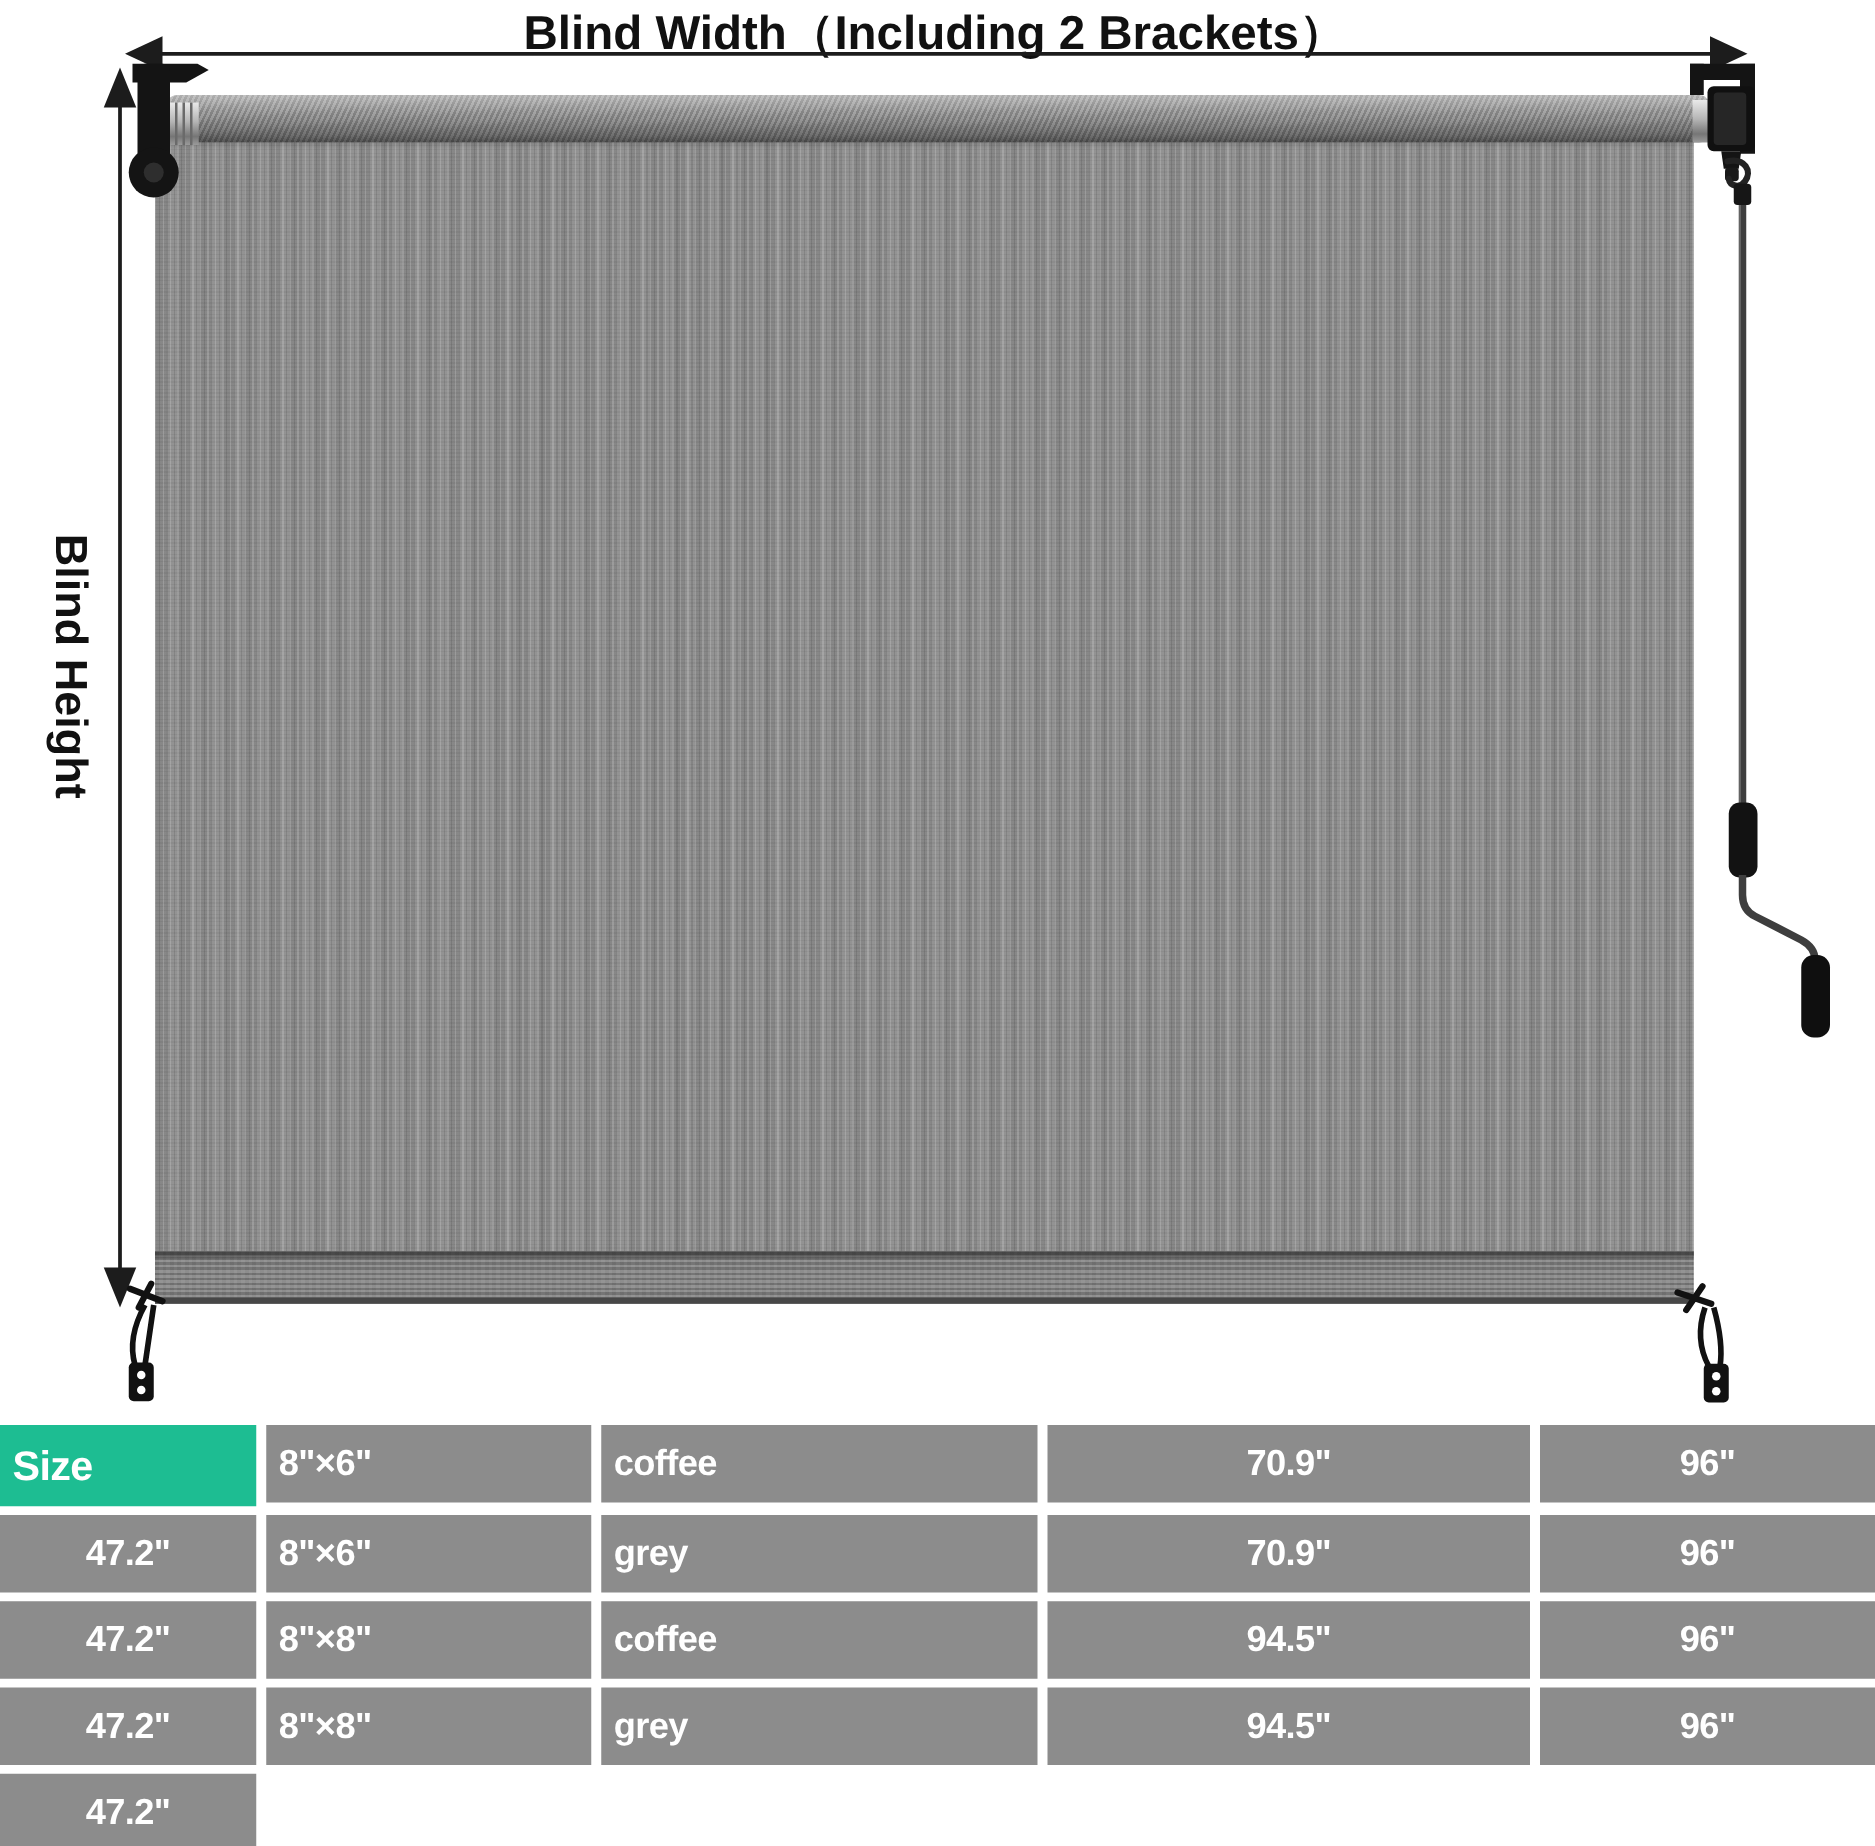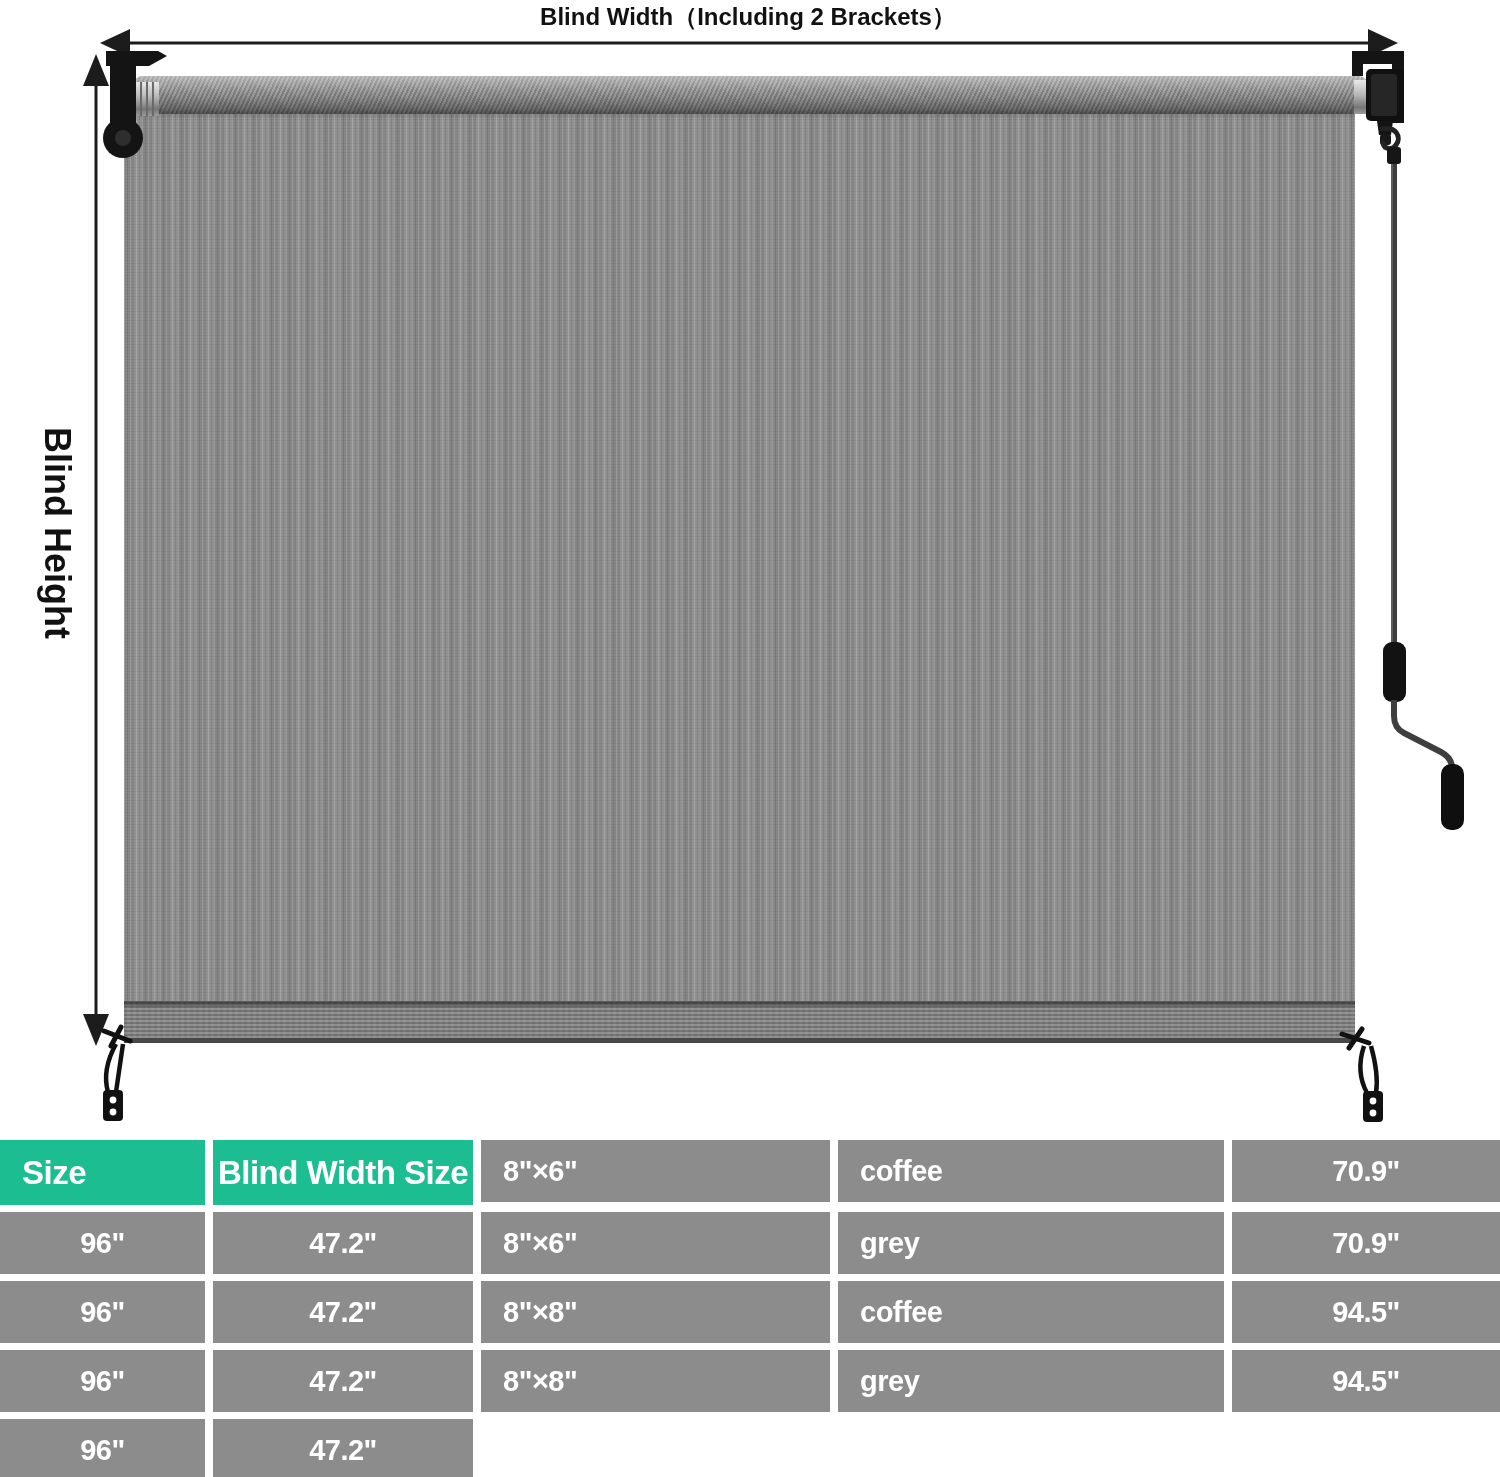--- a/index.html
+++ b/index.html
@@ -2,21 +2,21 @@
 <html><head>
 <meta charset="utf-8">
 <style>
   * { margin:0; padding:0; box-sizing:border-box; }
   body { background:#fff; font-family:"Liberation Sans","DejaVu Sans",sans-serif; }
   .stage { position:relative; width:1500px; height:1477px; background:#ffffff; overflow:hidden; }
 
   
   .dim-label-top {
     position:absolute; top:1px; left:748px; transform:translateX(-50%);
-    font-size:24px; font-weight:bold; color:#111; white-space:nowrap; letter-spacing:0;
+    font-size:38px; font-weight:bold; color:#111; white-space:nowrap; letter-spacing:0;
   }
   .dim-label-left {
     position:absolute; top:533px; left:57px;
     transform:translate(-50%,-50%) rotate(90deg);
     font-size:36px; font-weight:bold; color:#111; white-space:nowrap;
   }
 
   
   .tube {
     position:absolute; left:133px; top:76px; width:1235px; height:38px; border-radius:9px;
@@ -60,21 +60,21 @@
     grid-template-columns:205px 260px 349px 386px 268px;
     column-gap:8px; row-gap:7px;
     background:#ffffff; z-index:5;
   }
   .th, .td {
     display:flex; align-items:center; justify-content:center;
     color:#ffffff; font-weight:bold; letter-spacing:-0.5px; white-space:nowrap;
   }
   .th { background:#1dbd92; height:65px; font-size:33px; }
   .td { background:#8c8c8c; height:62px; font-size:29px; }
-  .c-left { justify-content:flex-start; padding-left:22px; }
+  .c-left { justify-content:flex-start; padding-left:10px; }
 </style>
 </head>
 <body>
 
 <div class="stage">
 
   <div class="dim-label-top">Blind Width（Including 2 Brackets）</div>
   <div class="dim-label-left">Blind Height</div>
 
   <div class="tube"></div>
@@ -145,21 +145,20 @@
       <path d="M1342,1034 l27,9 M1362,1029 l-13,19" stroke="#111111" stroke-width="5" fill="none" stroke-linecap="round"></path>
       <path d="M1364,1046 C1358,1064 1360,1080 1367,1093 M1371,1046 C1376,1064 1378,1080 1376,1093" stroke="#111111" stroke-width="4.5" fill="none"></path>
       <rect x="1363" y="1091" width="20" height="31" rx="4" fill="#111111"></rect>
       <circle cx="1373" cy="1101" r="3.4" fill="#ffffff"></circle>
       <circle cx="1373" cy="1113" r="3.4" fill="#ffffff"></circle>
     </g>
   </svg>
 
   <div class="spec-table">
     <div class="th c-left">Size</div>
-    <div class="th">Blind Width Size</div>
 
     <div class="td c-left">8"×6"</div>
     <div class="td c-left">coffee</div>
     <div class="td">70.9"</div>
     <div class="td">96"</div>
     <div class="td">47.2"</div>
 
     <div class="td c-left">8"×6"</div>
     <div class="td c-left">grey</div>
     <div class="td">70.9"</div>

